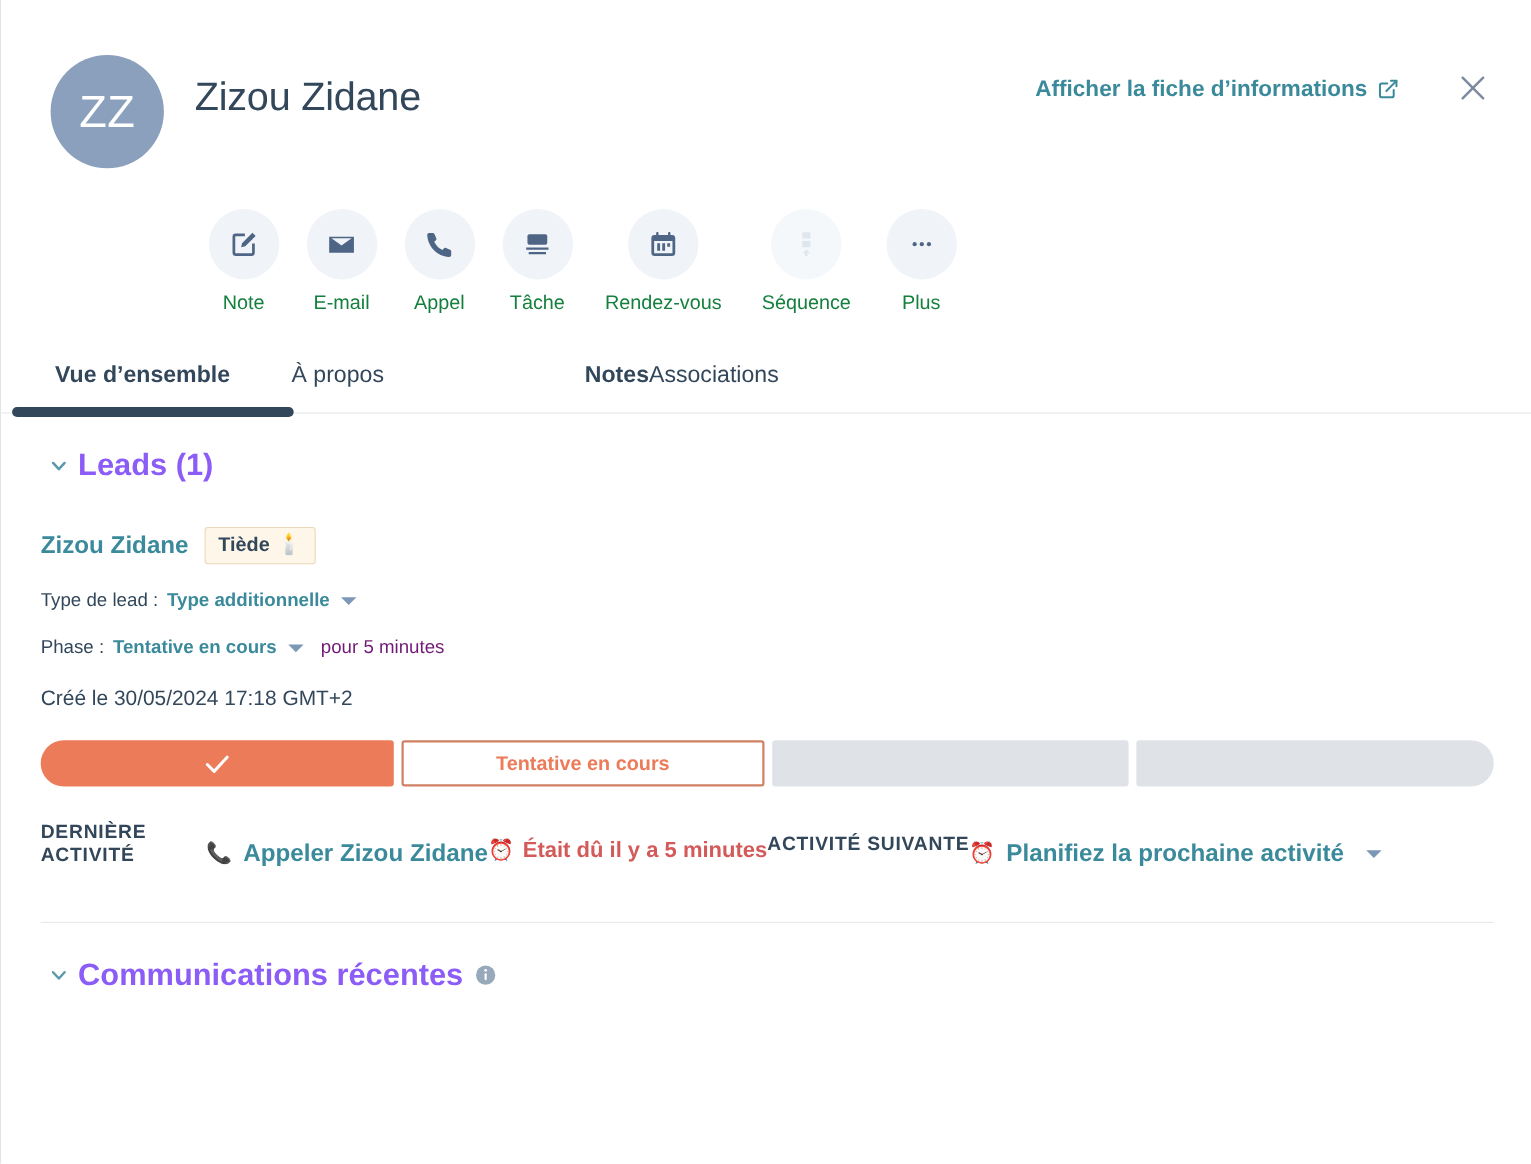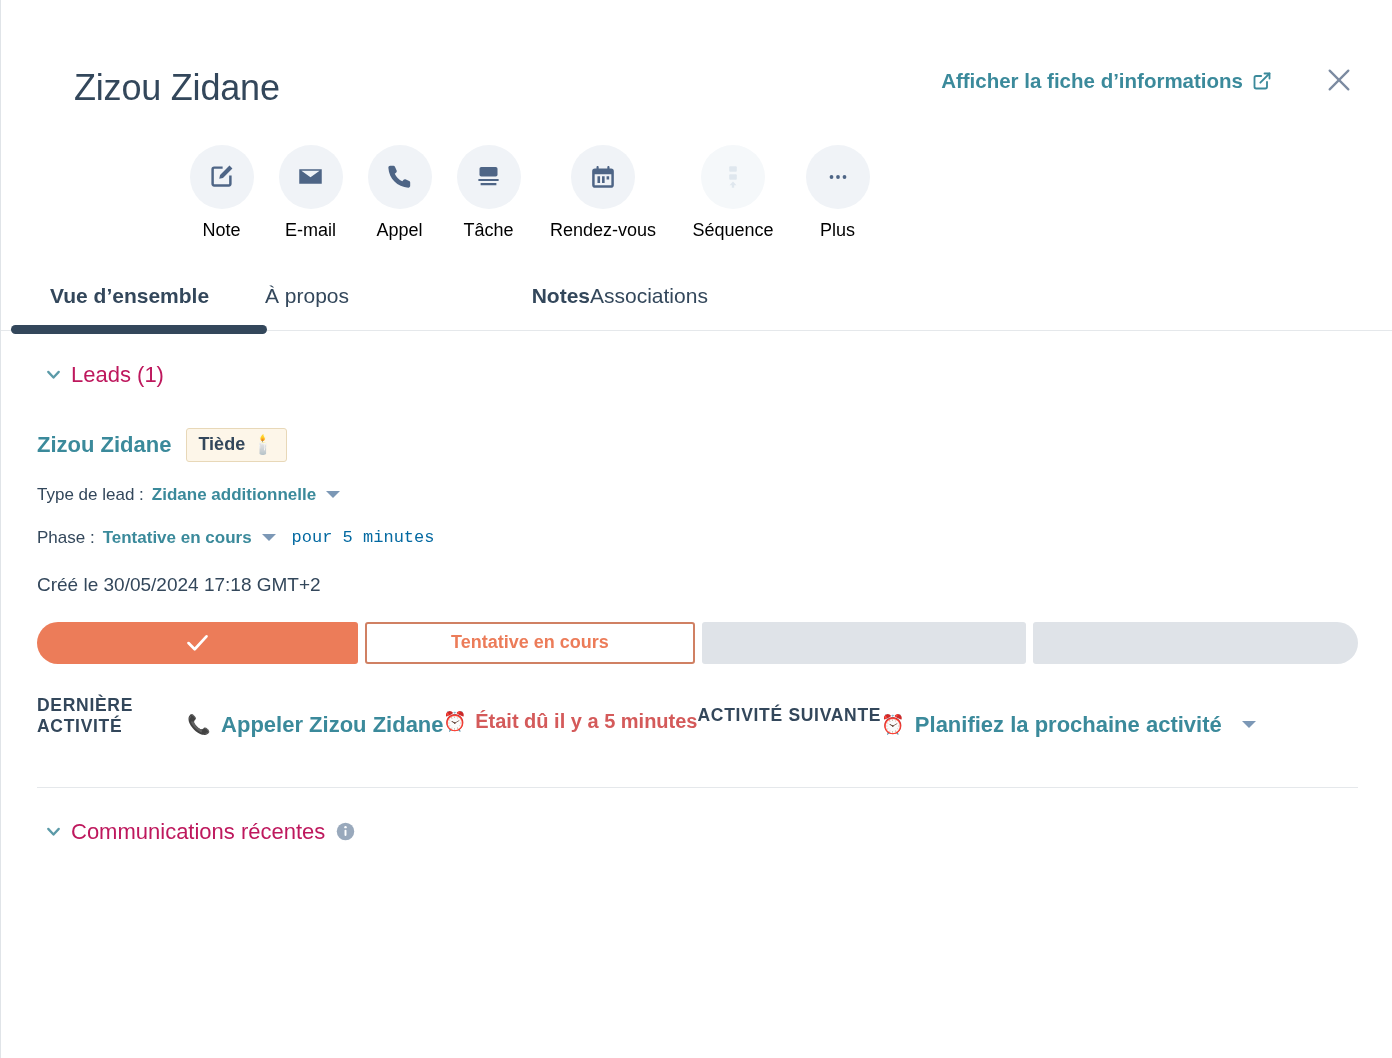--- a/index.html
+++ b/index.html
@@ -113,21 +113,21 @@
     display: flex;
     align-items: center;
     justify-content: center;
   }
   .action-circle svg { fill: #4e6586; }
   .action-item.disabled .action-circle { background: #f5f8fa; }
   .action-item.disabled .action-circle svg { fill: #dfe7ee; }
   .action-label {
     margin-top: 11px;
     font-size: 18px;
-    color: #000000;
+    color: #15803d;
     font-weight: 400;
     white-space: nowrap;
   }
   .action-item.w-rdv { width: 140px; }
   .action-item.w-seq { width: 120px; }
 
   
   .tabs {
     display: flex;
     align-items: flex-end;
@@ -174,23 +174,23 @@
     padding: 31px 0 0 0;
     cursor: pointer;
   }
   .chevron {
     width: 36px;
     display: flex;
     justify-content: center;
     flex: 0 0 auto;
   }
   .section-title {
-    font-size: 22px;
-    font-weight: 400;
-    color: #be185d;
+    font-size: 28px;
+    font-weight: 700;
+    color: #8b5cf6;
     display: flex;
     align-items: center;
     gap: 10px;
   }
   .info-icon { display: inline-flex; }
 
   .lead-body { padding-left: 2px; }
 
   .lead-name-row {
     display: flex;
@@ -237,21 +237,21 @@
   }
   .caret {
     display: inline-block;
     margin-left: 10px;
     width: 0; height: 0;
     border-left: 7px solid transparent;
     border-right: 7px solid transparent;
     border-top: 7px solid #7c98b6;
     cursor: pointer;
   }
-  .field-suffix { margin-left: 16px; font-weight: 400; color: #0369a1; font-family: Liberation Mono, monospace; }
+  .field-suffix { margin-left: 16px; font-weight: 400; color: #701a75; }
 
   .created-line {
     font-size: 19px;
     color: #33475b;
     margin-top: 26px;
   }
 
   
   .pipeline {
     display: flex;
@@ -340,20 +340,23 @@
     margin-top: 49px;
   }
 </style>
 </head>
 <body>
 
 <div class="panel">
 
   <div class="header">
     <div class="header-row">
+      <div class="avatar">
+        <span>ZZ</span>
+      </div>
       <div class="title-wrap">
         <div class="contact-name">Zizou Zidane</div>
       </div>
       <div class="header-actions">
         <a class="record-link">
           <span>Afficher la fiche d’informations</span>
           <span class="ext-icon">
             <svg width="20" height="20" viewBox="0 0 24 24" fill="none" stroke="#3b8a9b" stroke-width="2.2" stroke-linecap="round" stroke-linejoin="round">
               <path d="M18 13v6a2 2 0 0 1-2 2H5a2 2 0 0 1-2-2V8a2 2 0 0 1 2-2h6"></path>
               <polyline points="15 3 21 3 21 9"></polyline>
@@ -468,21 +471,21 @@
       <div class="lead-name-row">
         <span class="lead-name">Zizou Zidane</span>
         <span class="badge">
           <span>Tiède</span>
           <span class="emoji">🕯️</span>
         </span>
       </div>
 
       <div class="field-row">
         <span class="field-label">Type de lead :</span>
-        <span class="field-value">Zidane additionnelle</span>
+        <span class="field-value">Type additionnelle</span>
         <span class="caret"></span>
       </div>
 
       <div class="field-row">
         <span class="field-label">Phase :</span>
         <span class="field-value">Tentative en cours</span>
         <span class="caret"></span>
         <span class="field-suffix">pour 5 minutes</span>
       </div>
 

